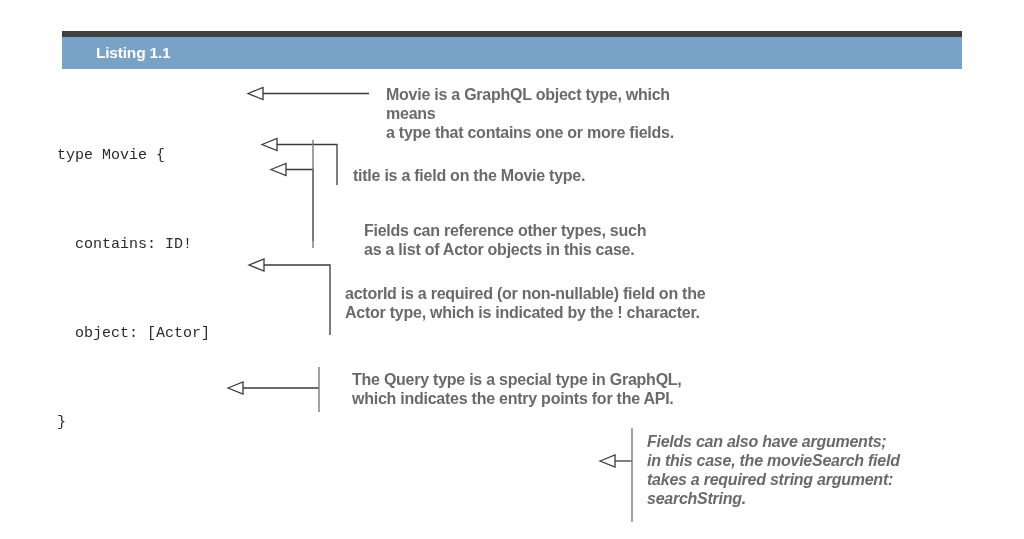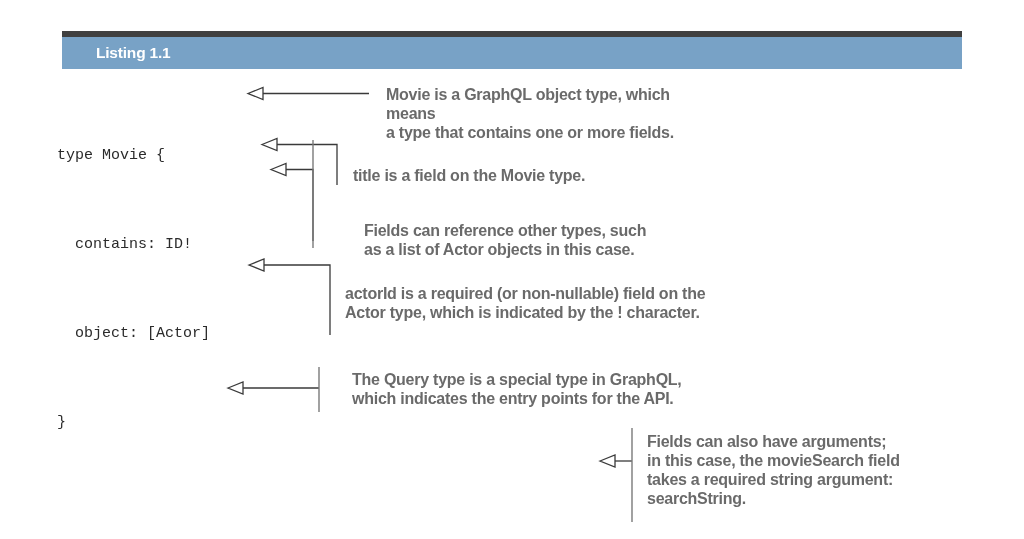--- a/index.html
+++ b/index.html
@@ -184,18 +184,18 @@
 
   <div class="annotation" style="left:330px; top:221px; width:330px;margin-left:34px;">Fields can reference other types, such
 as a list of Actor objects in this case.</div>
 
   <div class="annotation" style="left:345px; top:284px; width:430px;">actorId is a required (or non-nullable) field on the
 Actor type, which is indicated by the ! character.</div>
 
   <div class="annotation" style="left:333px; top:370px; width:400px;margin-left:19px;">The Query type is a special type in GraphQL,
 which indicates the entry points for the API.</div>
 
-  <div class="annotation" style="left:647px; top:432px; width:310px;">Fields can also have arguments;
+  <div class="annotation" style="left:647px; top:432px; width:310px;font-style:italic;">Fields can also have arguments;
 in this case, the movieSearch field
 takes a required string argument:
 searchString.</div>
 
 </div>
 
 </body></html>

